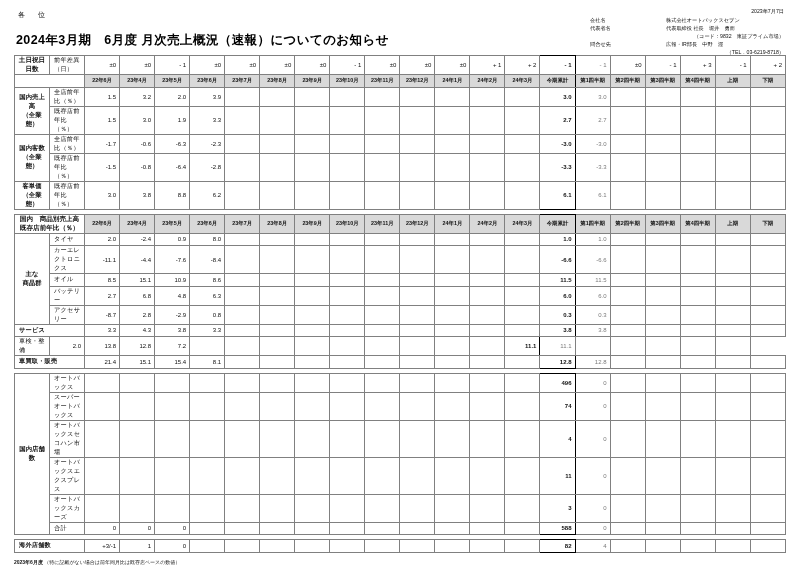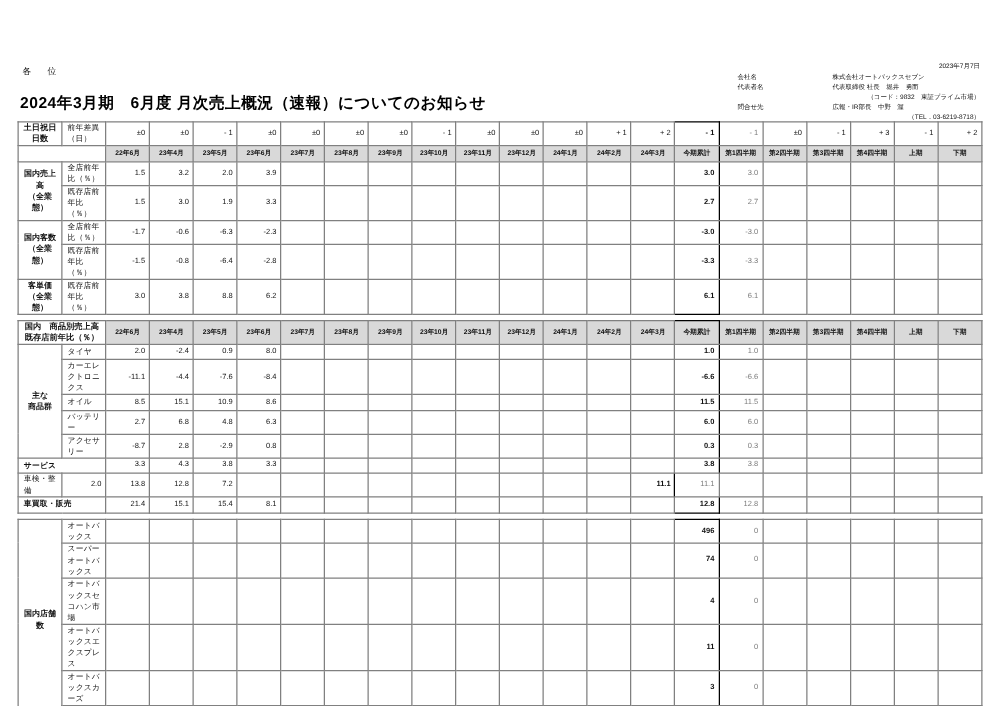--- a/index.html
+++ b/index.html
@@ -1,21 +1,21 @@
 <!DOCTYPE html>
 <html><head>
 <meta charset="utf-8">
 <style>
   html,body{margin:0;padding:0;}
   body{
     width:800px;height:565px;background:#ffffff;
     font-family:"Liberation Sans","DejaVu Sans",sans-serif;
     color:#000;overflow:hidden;position:relative;
   }
-  .page{position:relative;width:800px;height:405px;box-sizing:border-box;padding:6px 14px 0 14px;margin-top:42px;}
+  .page{position:relative;width:800px;height:405px;box-sizing:border-box;padding:6px 14px 0 14px;}
 
   
   .addressee{font-size:7px;letter-spacing:3px;margin:4px 0 0 4px;color:#111;}
   .corp-block{position:absolute;top:8px;right:16px;text-align:right;font-size:5.2px;line-height:1.52;color:#111;}
   .corp-date{margin-bottom:1px;}
   .corp-row{display:flex;justify-content:flex-end;gap:34px;white-space:nowrap;}
   .corp-lbl{width:42px;text-align:left;}
   .corp-val{text-align:left;min-width:118px;}
   .corp-sub{text-align:right;}
   .doc-title{font-size:12.5px;font-weight:bold;margin:12px 0 6px 2px;letter-spacing:.4px;}

